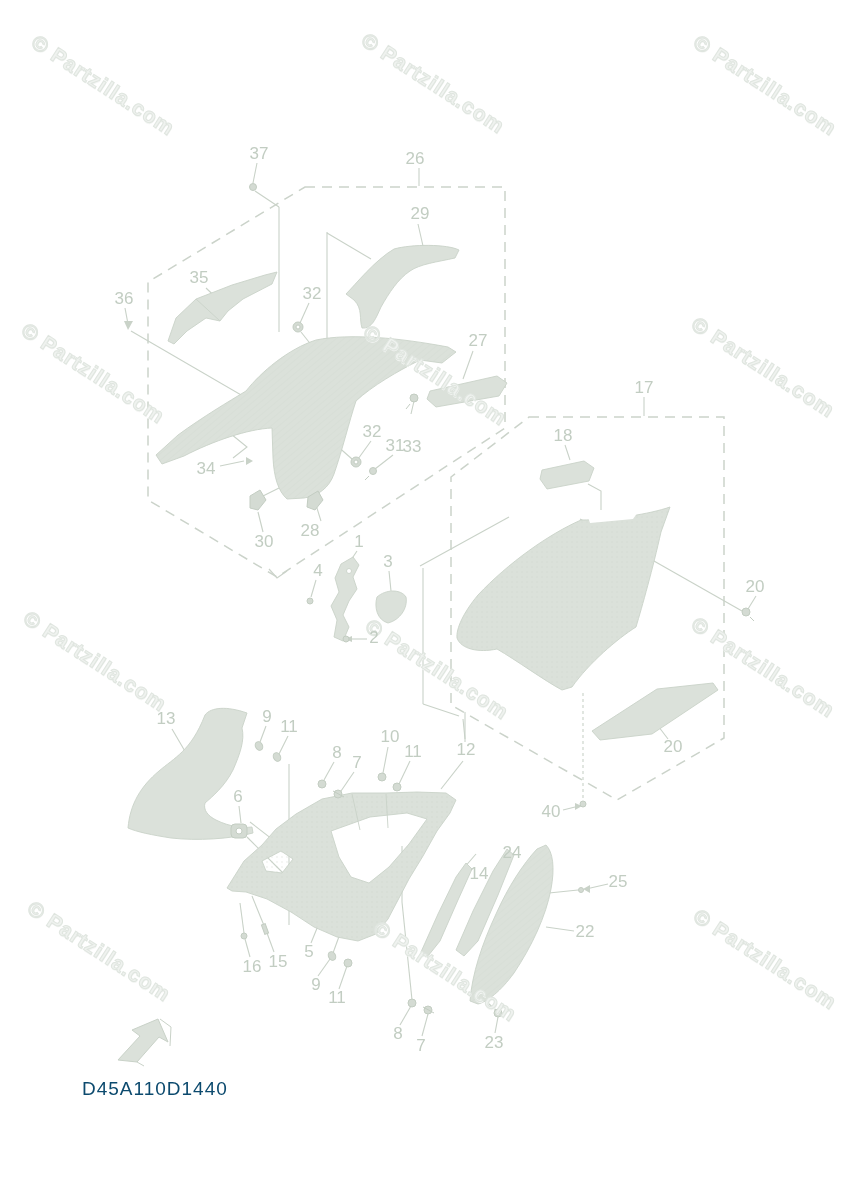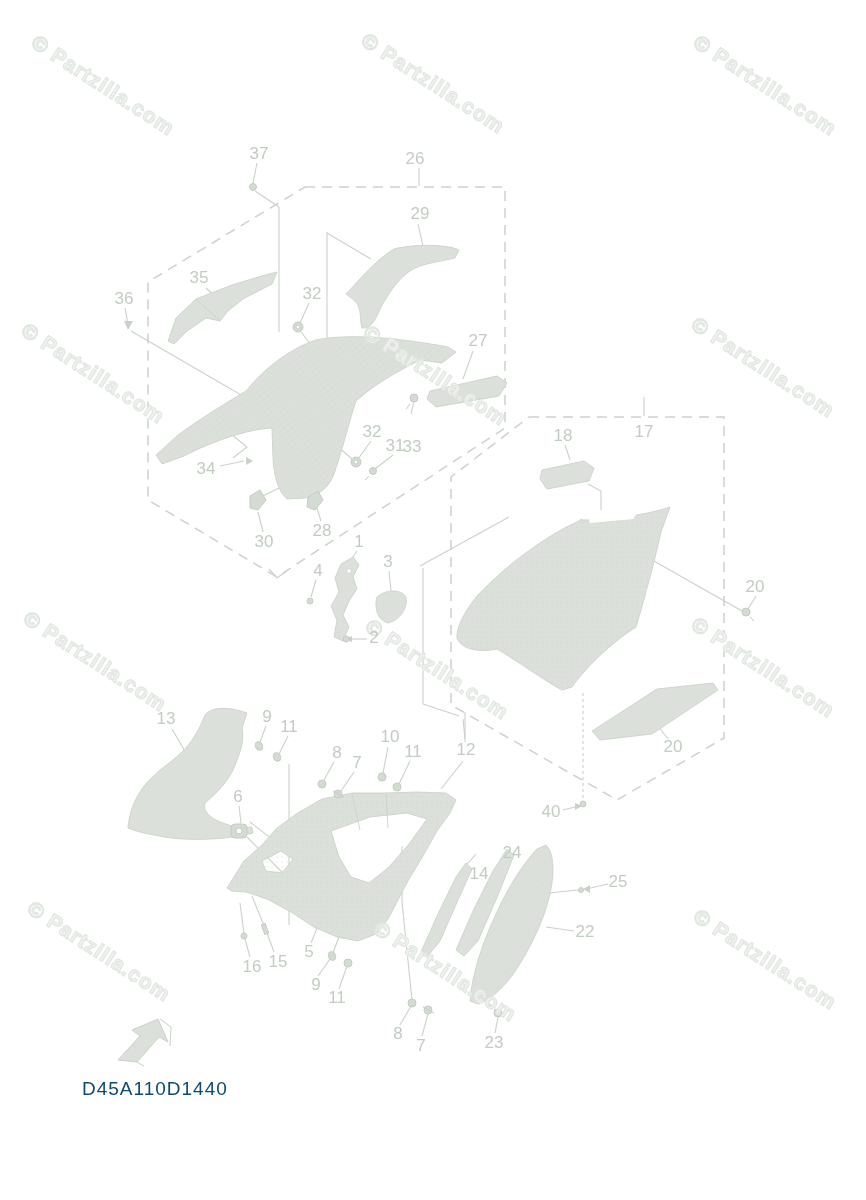--- a/index.html
+++ b/index.html
@@ -227,26 +227,26 @@
       <div class="callout" style="left: 420px; top: 214px; text-align: right;">29</div>
       <div class="callout" style="left: 199px; top: 278px;">35</div>
       <div class="callout" style="left: 124px; top: 299px;">36</div>
       <div class="callout" style="left: 312px; top: 294px;">32</div>
       <div class="callout" style="left: 478px; top: 341px;">27</div>
       <div class="callout" style="left: 412px; top: 447px;">33</div>
       <div class="callout" style="left: 372px; top: 432px;">32</div>
       <div class="callout" style="left: 395px; top: 446px;">31</div>
       <div class="callout" style="left: 206px; top: 469px;">34</div>
       <div class="callout" style="left: 264px; top: 542px;">30</div>
-      <div class="callout" style="left: 322px; top: 531px;">28</div>
+      <div class="callout" style="left: 310px; top: 531px;">28</div>
       <div class="callout" style="left: 359px; top: 542px;">1</div>
       <div class="callout" style="left: 318px; top: 571px;">4</div>
       <div class="callout" style="left: 388px; top: 562px;">3</div>
       <div class="callout" style="left: 374px; top: 638px;">2</div>
-      <div class="callout" style="left: 644px; top: 388px; margin-top: 44px;">17</div>
+      <div class="callout" style="left: 644px; top: 388px;">17</div>
       <div class="callout" style="left: 563px; top: 436px;">18</div>
       <div class="callout" style="left: 755px; top: 587px;">20</div>
       <div class="callout" style="left: 673px; top: 747px;">20</div>
       <div class="callout" style="left: 551px; top: 812px;">40</div>
       <div class="callout" style="left: 166px; top: 719px;">13</div>
       <div class="callout" style="left: 267px; top: 717px;">9</div>
       <div class="callout" style="left: 289px; top: 727px;">11</div>
       <div class="callout" style="left: 337px; top: 753px;">8</div>
       <div class="callout" style="left: 357px; top: 763px;">7</div>
       <div class="callout" style="left: 390px; top: 737px;">10</div>

